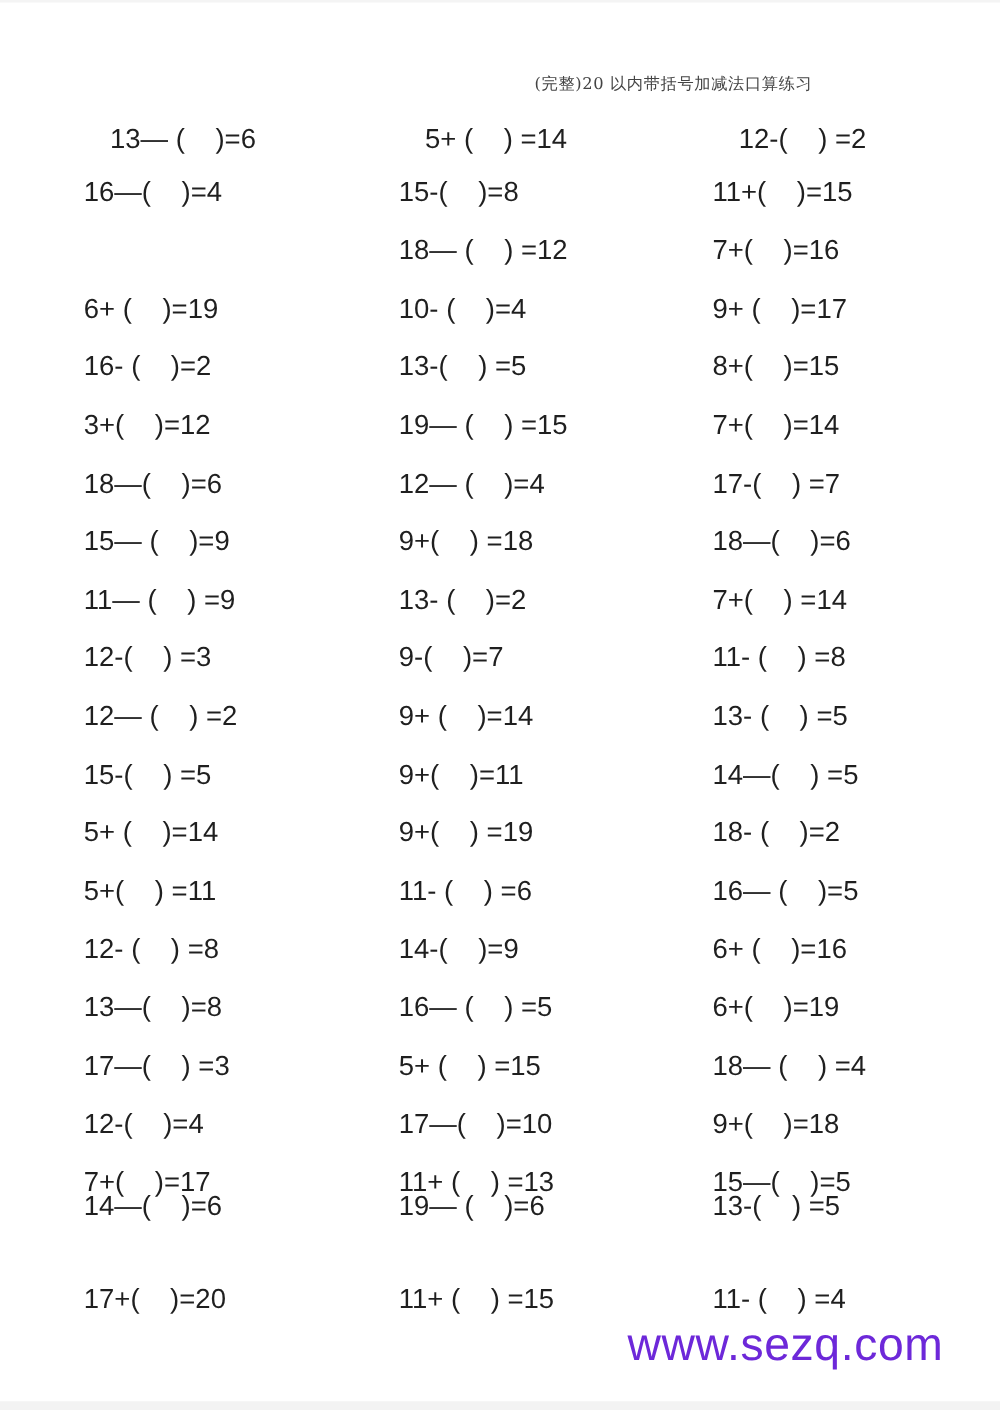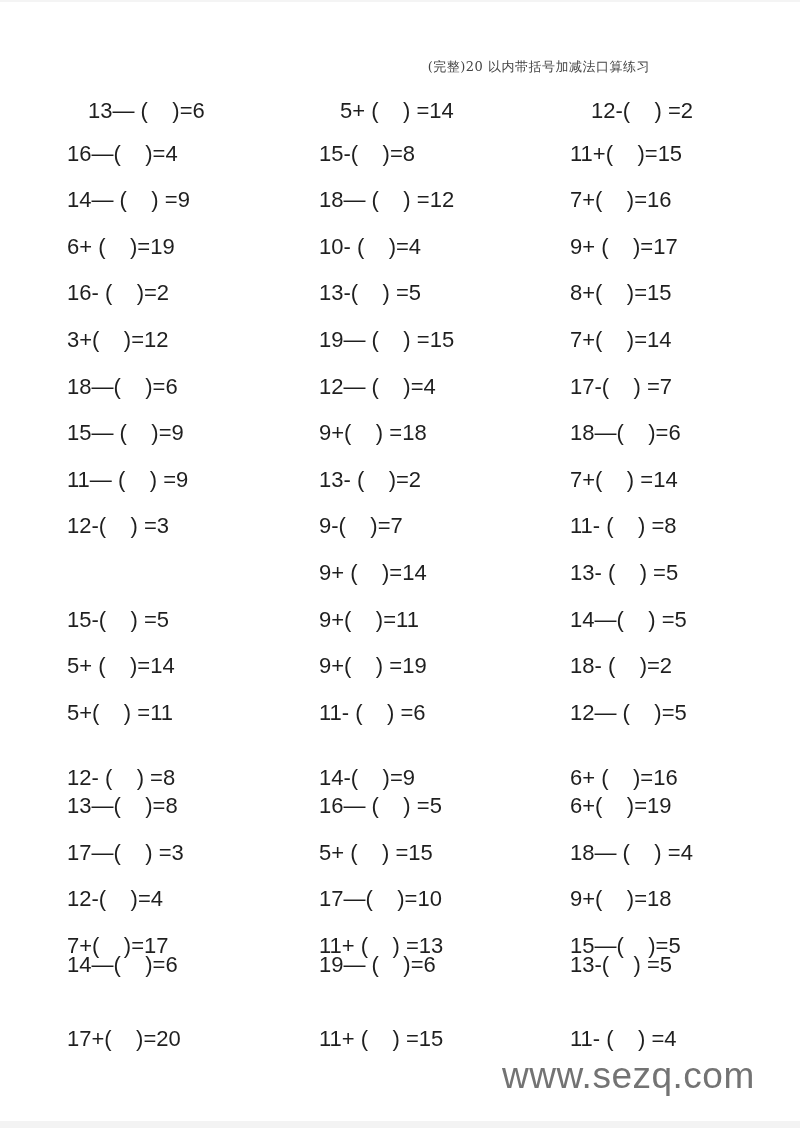--- a/index.html
+++ b/index.html
@@ -77,21 +77,21 @@
       font-size: 16px;
       color: #333333;
       margin-left: 35px;
     }
     .watermark {
       position: absolute;
       left: 502px;
       top: 1055px;
       font-family: "Liberation Sans", "DejaVu Sans", sans-serif;
       font-size: 37px;
-      color: #737373;
+      color: #6d28d9;
       letter-spacing: 0.5px;
       white-space: nowrap;
     }
   </style>
 </head>
 <body>
 
 <div class="page">
   <div class="top-strip"></div>
 
@@ -102,21 +102,20 @@
         <div class="cell c0">13— (    )=6</div>
         <div class="cell c1">5+ (    ) =14</div>
         <div class="cell c2">12-(    ) =2</div>
       </div>
       <div class="row" style="top: 138.6px;">
         <div class="cell c0">16—(    )=4</div>
         <div class="cell c1">15-(    )=8</div>
         <div class="cell c2">11+(    )=15</div>
       </div>
       <div class="row" style="top: 185.2px;">
-        <div class="cell c0">14— (    ) =9</div>
         <div class="cell c1">18— (    ) =12</div>
         <div class="cell c2">7+(    )=16</div>
       </div>
       <div class="row" style="top: 231.8px;">
         <div class="cell c0">6+ (    )=19</div>
         <div class="cell c1">10- (    )=4</div>
         <div class="cell c2">9+ (    )=17</div>
       </div>
       <div class="row" style="top: 278.4px;">
         <div class="cell c0">16- (    )=2</div>
@@ -142,39 +141,40 @@
         <div class="cell c0">11— (    ) =9</div>
         <div class="cell c1">13- (    )=2</div>
         <div class="cell c2">7+(    ) =14</div>
       </div>
       <div class="row" style="top: 511.4px; text-align: center;">
         <div class="cell c0">12-(    ) =3</div>
         <div class="cell c1">9-(    )=7</div>
         <div class="cell c2">11- (    ) =8</div>
       </div>
       <div class="row" style="top: 558px;">
+        <div class="cell c0">12— (    ) =2</div>
         <div class="cell c1">9+ (    )=14</div>
         <div class="cell c2">13- (    ) =5</div>
       </div>
       <div class="row" style="top: 604.6px;">
         <div class="cell c0">15-(    ) =5</div>
         <div class="cell c1">9+(    )=11</div>
         <div class="cell c2">14—(    ) =5</div>
       </div>
       <div class="row" style="top: 651.2px; padding-left: 19px;">
         <div class="cell c0">5+ (    )=14</div>
         <div class="cell c1">9+(    ) =19</div>
         <div class="cell c2">18- (    )=2</div>
       </div>
       <div class="row" style="top: 697.8px;">
         <div class="cell c0">5+(    ) =11</div>
         <div class="cell c1">11- (    ) =6</div>
-        <div class="cell c2">12— (    )=5</div>
-      </div>
-      <div class="row" style="top: 744.4px; margin-top: 19px;">
+        <div class="cell c2">16— (    )=5</div>
+      </div>
+      <div class="row" style="top: 744.4px;">
         <div class="cell c0">12- (    ) =8</div>
         <div class="cell c1">14-(    )=9</div>
         <div class="cell c2">6+ (    )=16</div>
       </div>
       <div class="row" style="top: 791px;">
         <div class="cell c0">13—(    )=8</div>
         <div class="cell c1">16— (    ) =5</div>
         <div class="cell c2">6+(    )=19</div>
       </div>
       <div class="row" style="top: 837.6px;">

